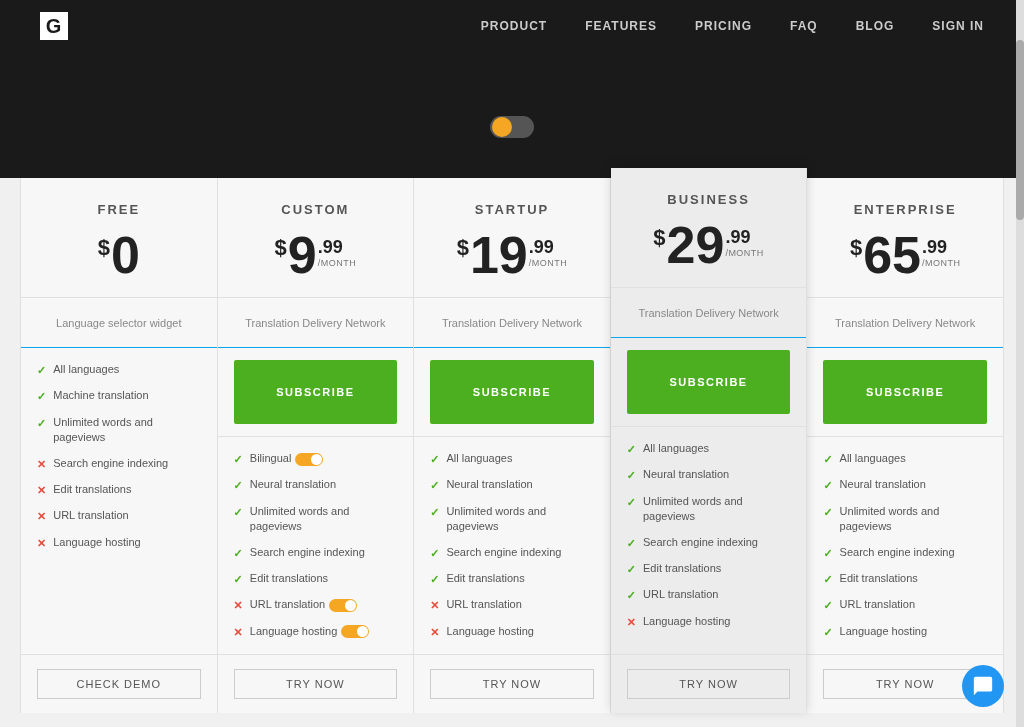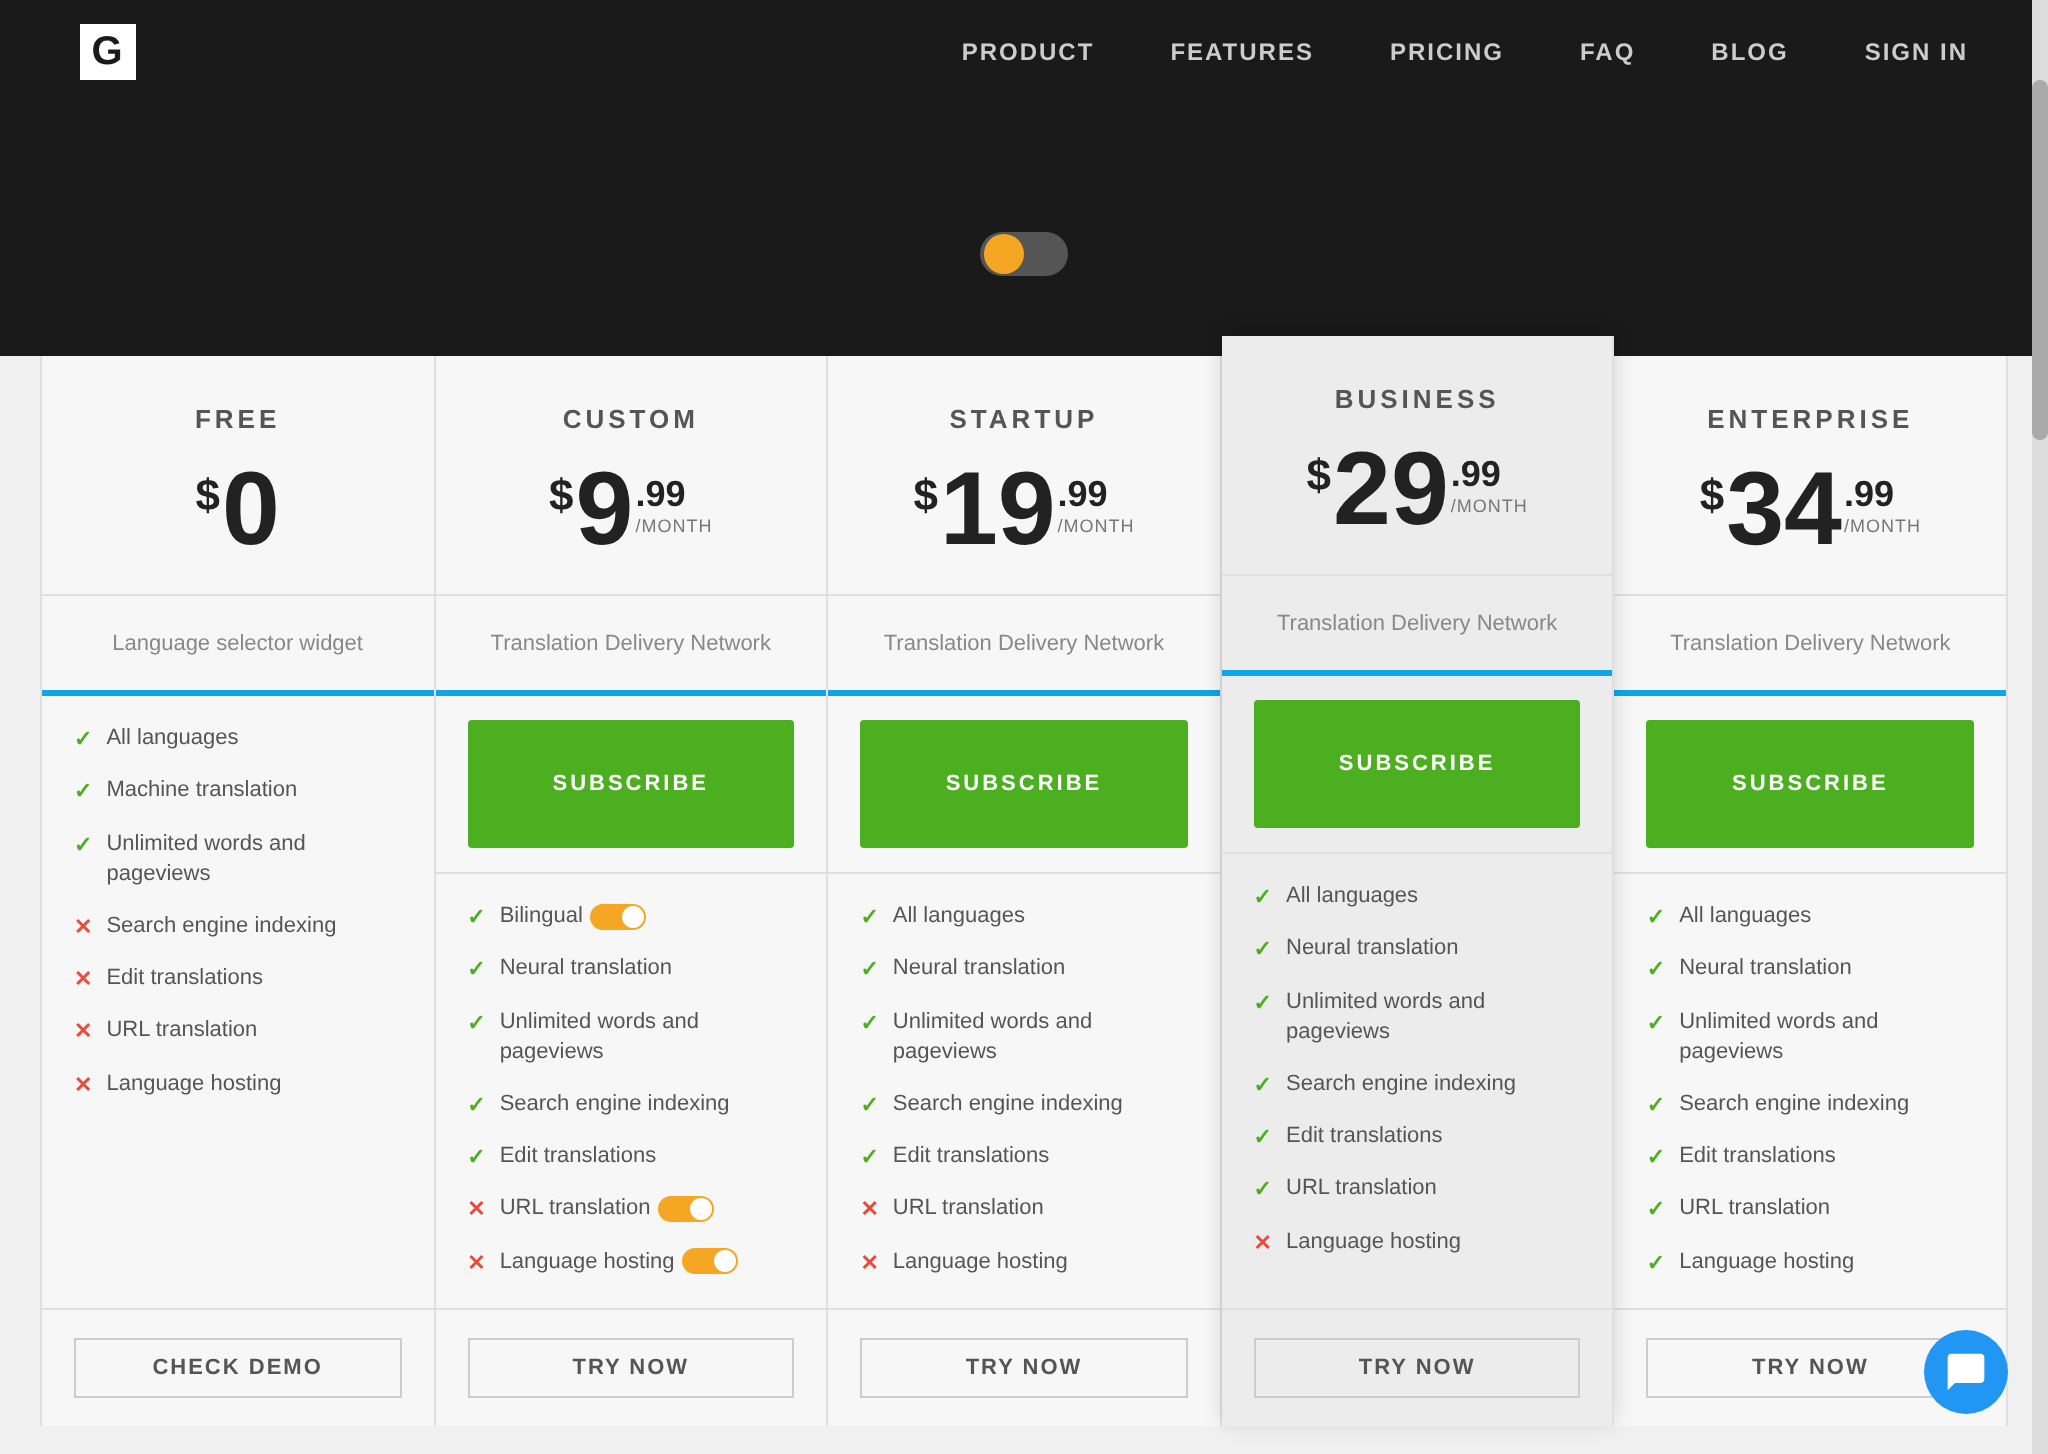--- a/index.html
+++ b/index.html
@@ -186,21 +186,21 @@
       color: #777;
       letter-spacing: 0.5px;
       text-transform: uppercase;
     }
 
     .plan-network {
       padding: 14px 16px;
       font-size: 11px;
       color: #888;
       text-align: right;
-      border-bottom: 3px solid #0ea5e9;
+      border-bottom: 1px solid #0ea5e9;
       min-height: 50px;
       display: flex;
       align-items: center;
       justify-content: center;
     }
 
     .plan-cta {
       padding: 12px 16px;
       text-align: center;
       border-bottom: 1px solid #e0e0e0;
@@ -269,21 +269,21 @@
       border-top: 1px solid #e0e0e0;
       text-align: center;
     }
     .btn-check {
       background: transparent;
       color: #555;
       border: 1px solid #ccc;
       padding: 8px 0;
       width: 100%;
       font-size: 11px;
-      font-weight: 700;
+      font-weight: 400;
       letter-spacing: 1px;
       text-transform: uppercase;
       cursor: pointer;
     }
 
     
     .scrollbar-track {
       position: fixed;
       right: 0;
       top: 0;
@@ -549,21 +549,21 @@
     </div>
     <div class="plan-footer">
       <button class="btn-check">TRY NOW</button>
     </div>
   </div>
       <div class="plan">
     <div class="plan-header">
       <div class="plan-name">ENTERPRISE</div>
       <div class="plan-price">
         <span class="price-dollar">$</span>
-        <span class="price-amount">34</span>
+        <span class="price-amount">65</span>
 
     <div class="price-decimal-block">
       <span class="price-decimal">.99</span>
       <span class="price-period">/MONTH</span>
     </div>
       </div>
     </div>
     <div class="plan-network">Translation Delivery Network</div>
     <div class="plan-cta">
       <button class="btn-subscribe">SUBSCRIBE</button>

